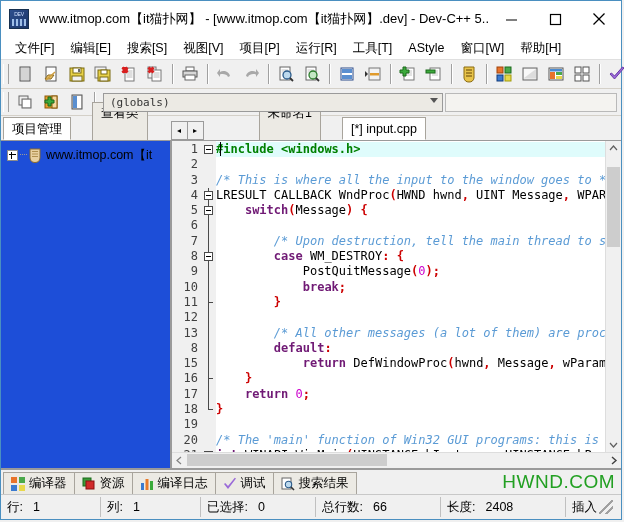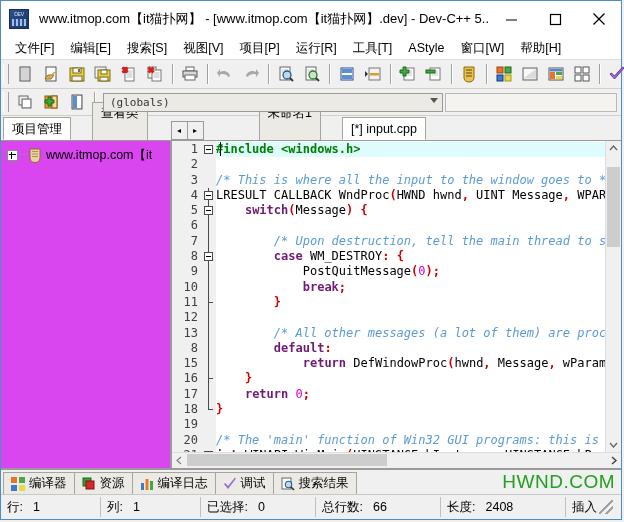--- a/index.html
+++ b/index.html
@@ -118,21 +118,21 @@
     width:17px;height:19px;background:#f0f0f0;border:1px solid #9a9a9a;
     display:flex;align-items:center;justify-content:center;margin-right:-1px;
     font-size:8px;color:#000;box-sizing:border-box;
   }
   .tabgap{width:8px;}
   
   .body{
     flex:1 1 auto;display:flex;min-height:0;background:#f0f0f0;
   }
   .leftpanel{
-    width:170px;flex:0 0 auto;background:#d946ef;
+    width:170px;flex:0 0 auto;background:#1d4ed8;
     border:1px solid #9a9a9a;border-top:none;border-left:none;
     box-sizing:border-box;overflow:hidden;
   }
   .tree-row{
     display:flex;align-items:center;height:20px;padding:4px 0 0 6px;
     font-size:12.5px;color:#000;white-space:nowrap;
   }
   .expander{
     width:9px;height:9px;border:1px solid #8c8c8c;background:#fff;
     margin-right:2px;position:relative;flex:0 0 auto;

